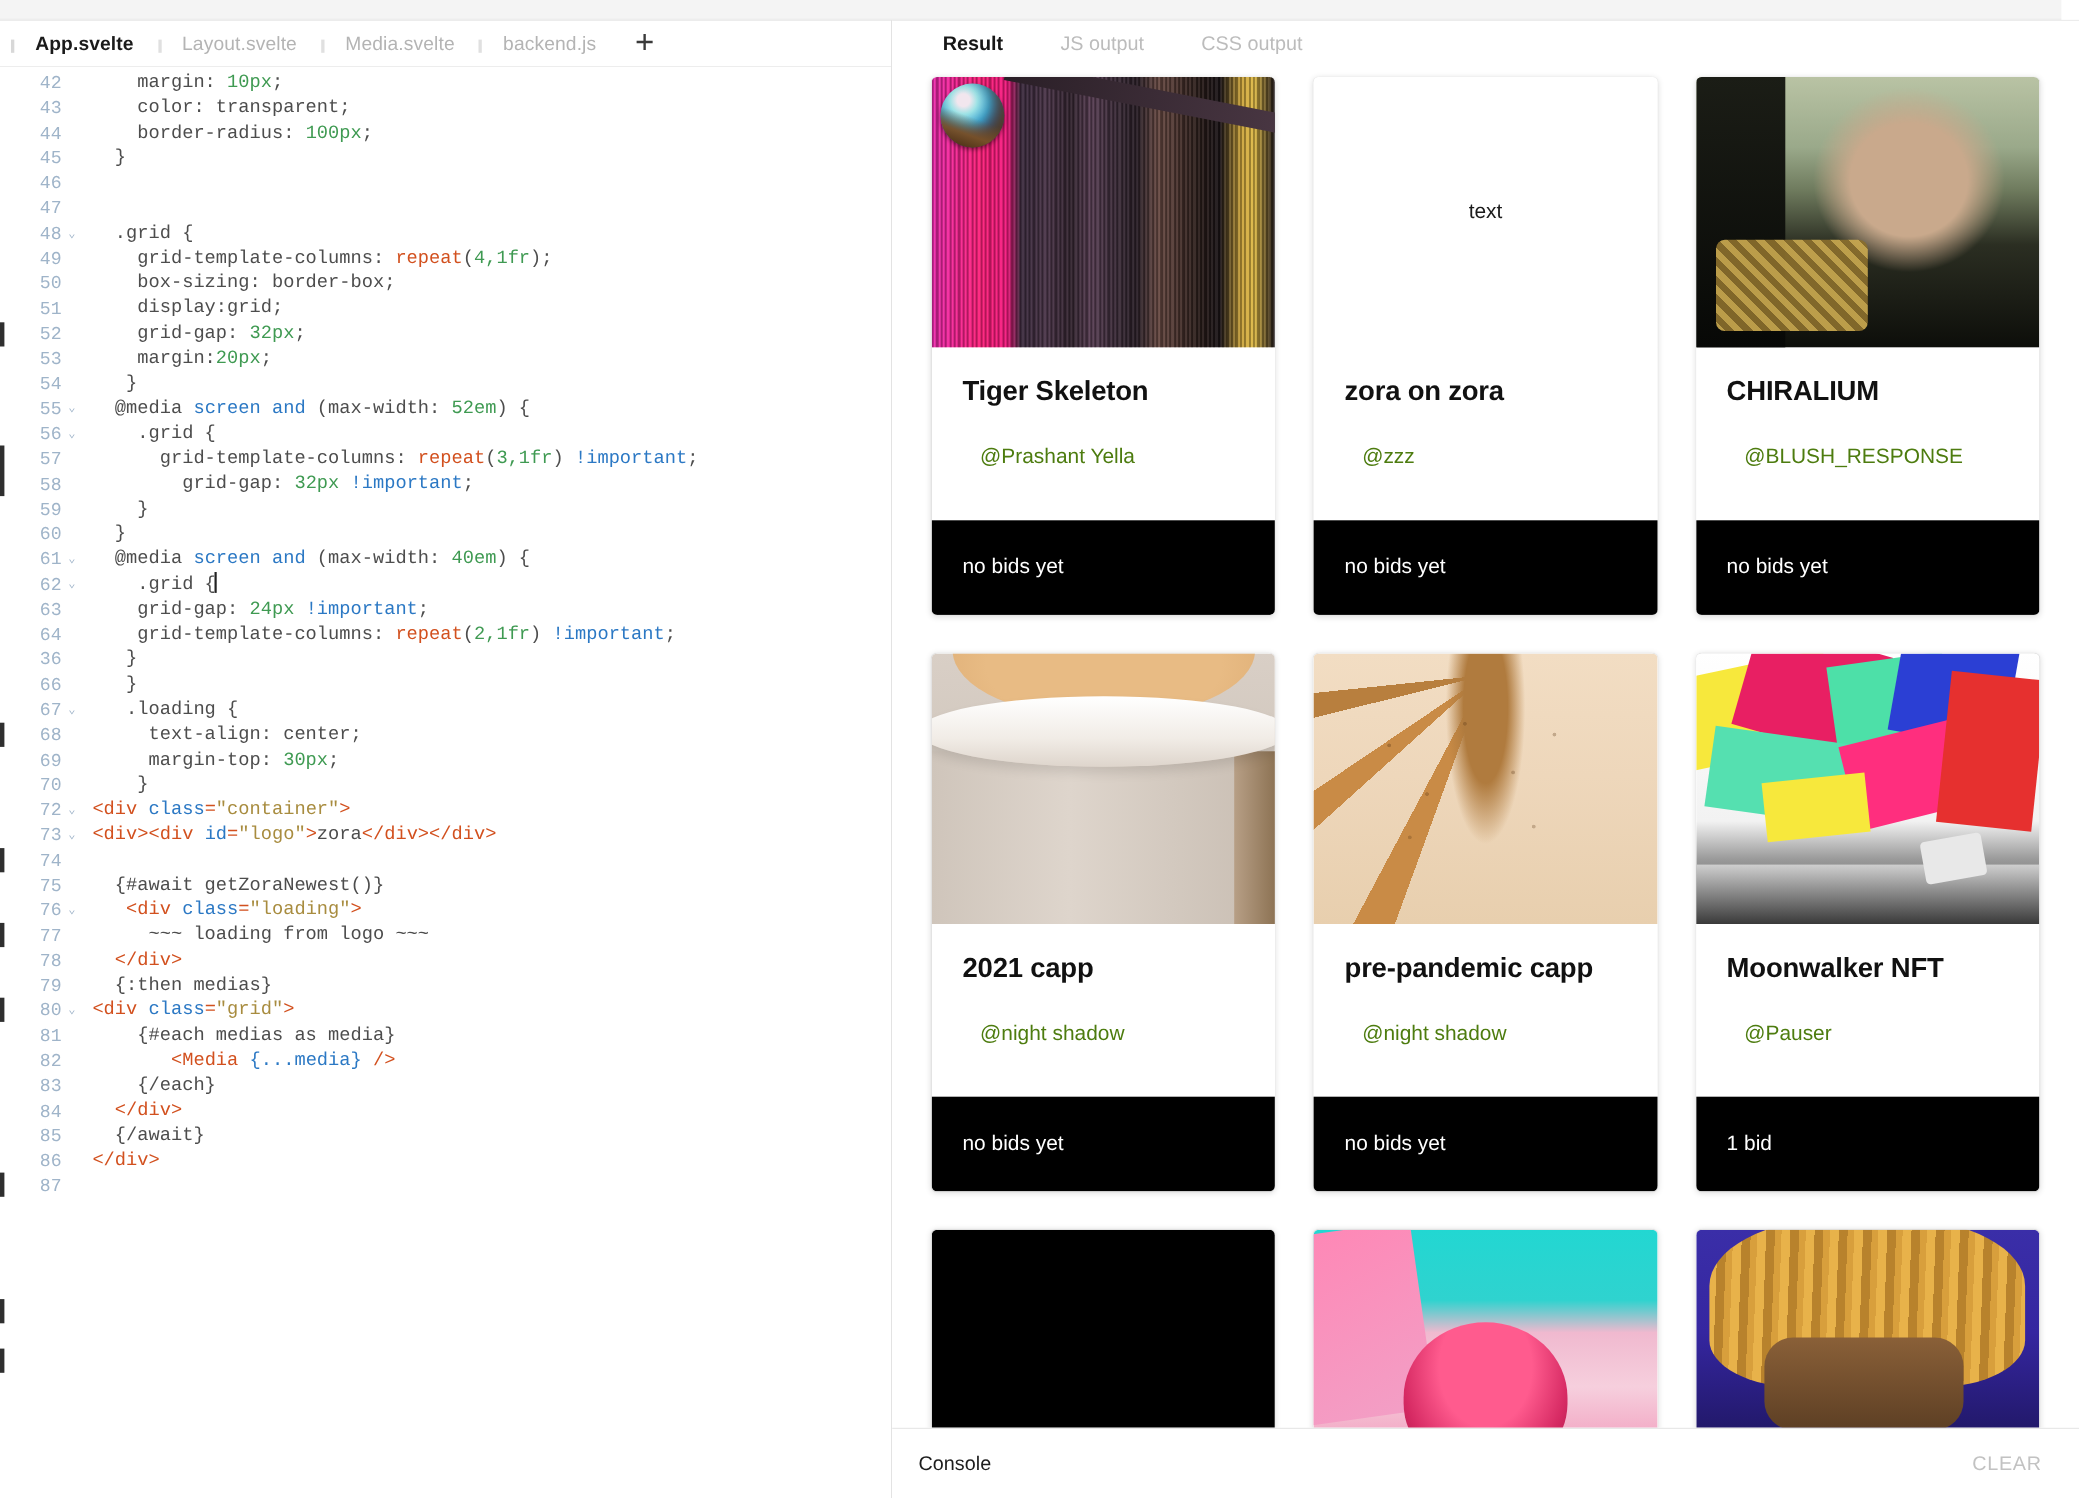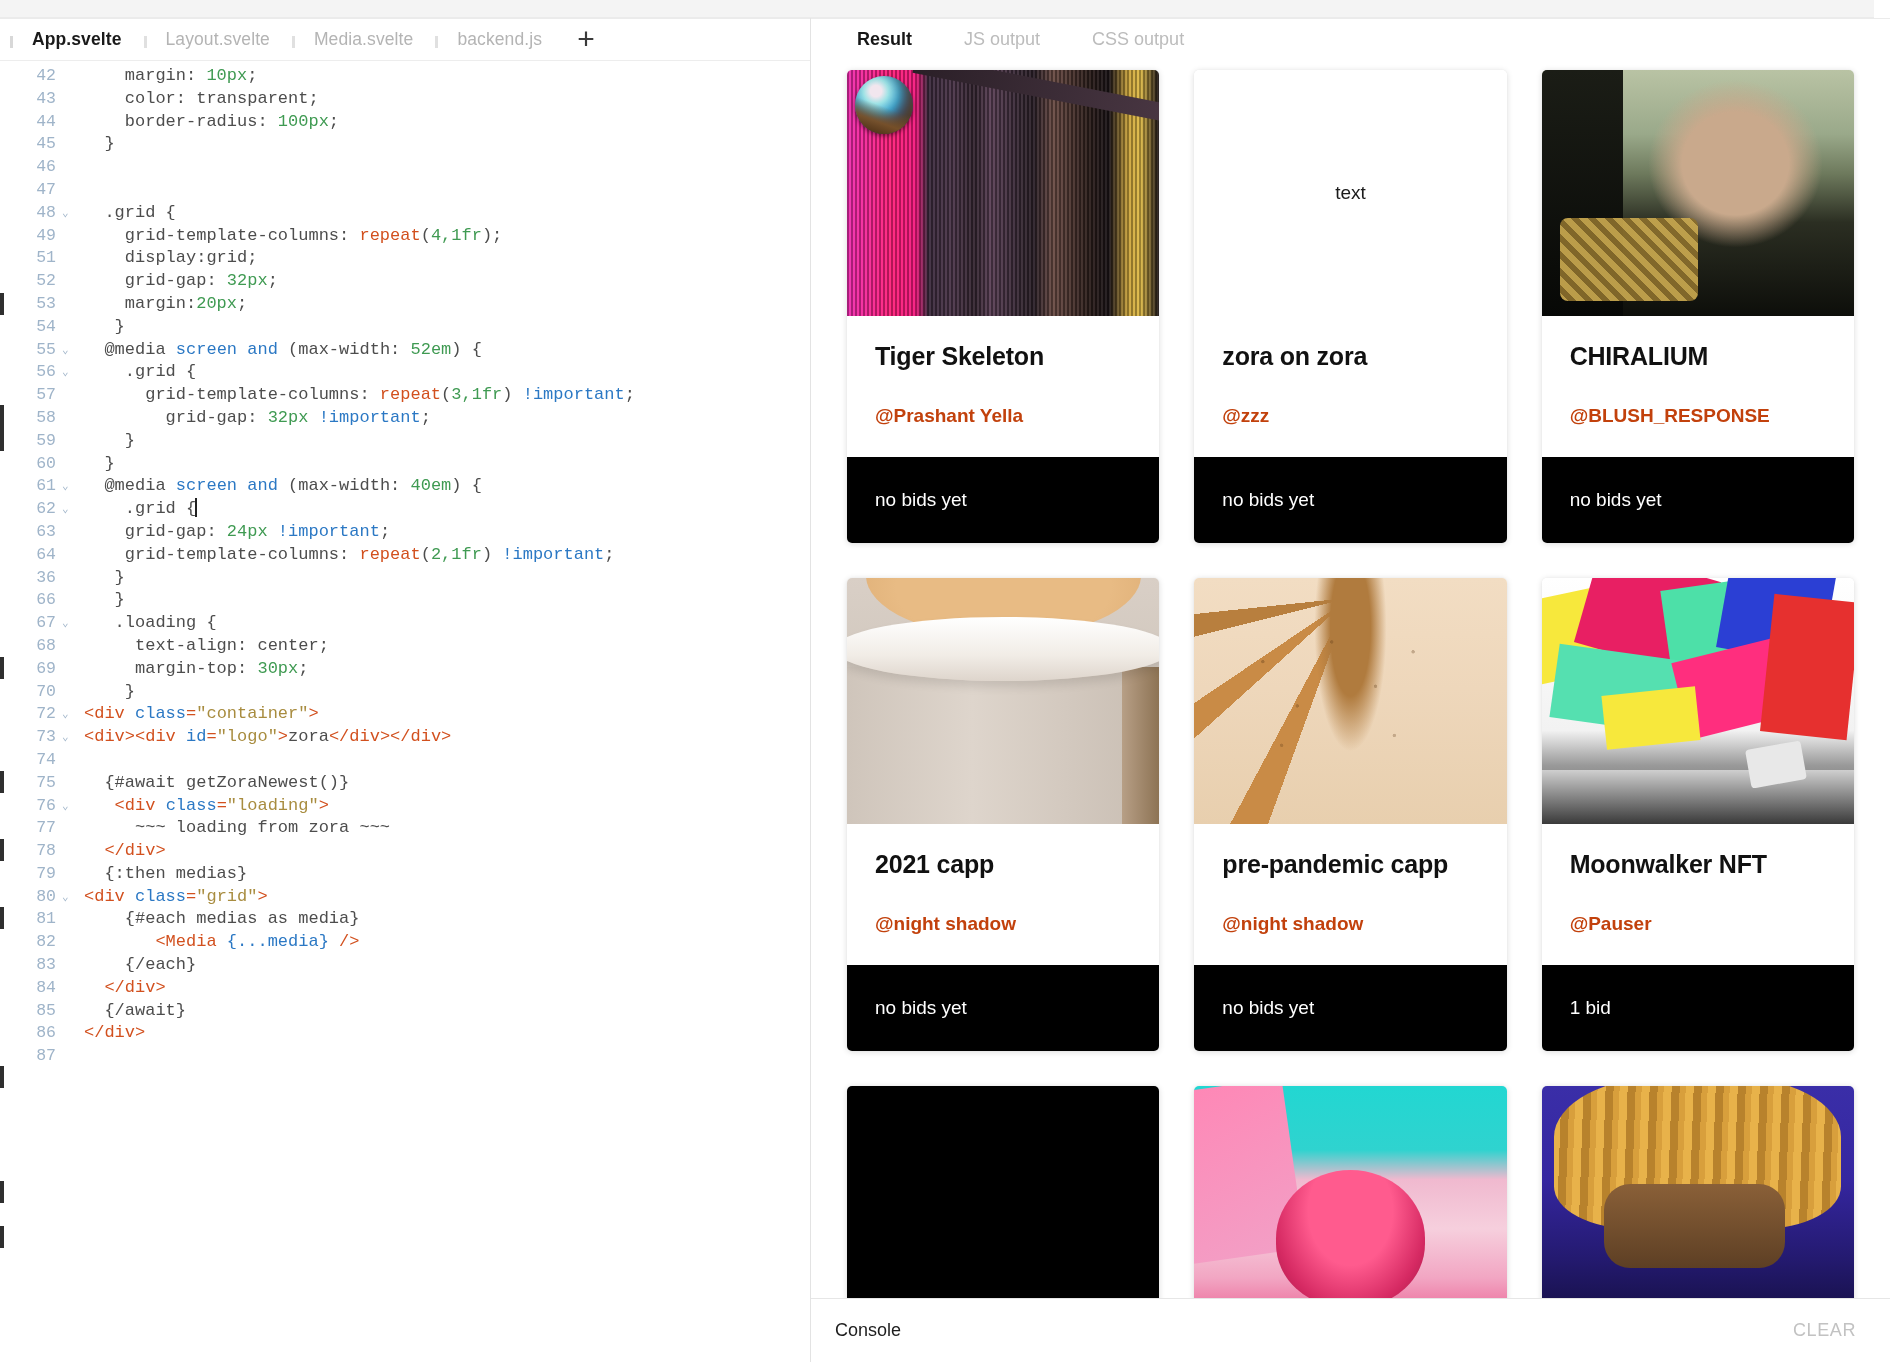--- a/index.html
+++ b/index.html
@@ -206,23 +206,23 @@
   }
   .card-title {
     font-size: 25px;
     font-weight: 700;
     color: #111111;
     letter-spacing: -0.2px;
     margin: 0 0 34px 0;
   }
   .card-creator {
     font-size: 19px;
-    font-weight: 700;
-    color: #c2410c;
-    margin: 0;
+    font-weight: 400;
+    color: #4d7c0f;
+    margin: 16px;
   }
   .card-bid {
     background: #000000;
     color: #ffffff;
     font-size: 19px;
     padding: 28px 28px;
     min-height: 86px;
     display: flex;
     align-items: center;
   }
@@ -437,20 +437,21 @@
       </div>
       <div id="code-lines">
           <div class="code-line"><span class="ln">42</span><span class="fold"></span><span class="code-text"><span class="t-prop">    margin: </span><span class="t-num">10px</span><span class="t-punct">;</span></span></div>
           <div class="code-line"><span class="ln">43</span><span class="fold"></span><span class="code-text"><span class="t-prop">    color: transparent;</span></span></div>
           <div class="code-line"><span class="ln">44</span><span class="fold"></span><span class="code-text"><span class="t-prop">    border-radius: </span><span class="t-num">100px</span><span class="t-punct">;</span></span></div>
           <div class="code-line"><span class="ln">45</span><span class="fold"></span><span class="code-text"><span class="t-plain">  }</span></span></div>
           <div class="code-line"><span class="ln">46</span><span class="fold"></span><span class="code-text"><span class="t-plain"></span></span></div>
           <div class="code-line"><span class="ln">47</span><span class="fold"></span><span class="code-text"><span class="t-plain"></span></span></div>
           <div class="code-line"><span class="ln">48</span><span class="fold">⌄</span><span class="code-text"><span class="t-plain">  .grid {</span></span></div>
           <div class="code-line"><span class="ln">49</span><span class="fold"></span><span class="code-text"><span class="t-prop">    grid-template-columns: </span><span class="t-fn">repeat</span><span class="t-punct">(</span><span class="t-num">4,1fr</span><span class="t-punct">);</span></span></div>
+          <div class="code-line"><span class="ln">50</span><span class="fold"></span><span class="code-text"><span class="t-prop">    box-sizing: border-box;</span></span></div>
           <div class="code-line"><span class="ln">51</span><span class="fold"></span><span class="code-text"><span class="t-prop">    display:grid;</span></span></div>
           <div class="code-line"><span class="ln">52</span><span class="fold"></span><span class="code-text"><span class="t-prop">    grid-gap: </span><span class="t-num">32px</span><span class="t-punct">;</span></span></div>
           <div class="code-line"><span class="ln">53</span><span class="fold"></span><span class="code-text"><span class="t-prop">    margin:</span><span class="t-num">20px</span><span class="t-punct">;</span></span></div>
           <div class="code-line"><span class="ln">54</span><span class="fold"></span><span class="code-text"><span class="t-plain">   }</span></span></div>
           <div class="code-line"><span class="ln">55</span><span class="fold">⌄</span><span class="code-text"><span class="t-plain">  @media </span><span class="t-kw">screen and</span><span class="t-plain"> (max-width: </span><span class="t-num">52em</span><span class="t-plain">) {</span></span></div>
           <div class="code-line"><span class="ln">56</span><span class="fold">⌄</span><span class="code-text"><span class="t-plain">    .grid {</span></span></div>
           <div class="code-line"><span class="ln">57</span><span class="fold"></span><span class="code-text"><span class="t-prop">      grid-template-columns: </span><span class="t-fn">repeat</span><span class="t-punct">(</span><span class="t-num">3,1fr</span><span class="t-punct">) </span><span class="t-kw">!important</span><span class="t-punct">;</span></span></div>
           <div class="code-line"><span class="ln">58</span><span class="fold"></span><span class="code-text"><span class="t-prop">        grid-gap: </span><span class="t-num">32px</span><span class="t-plain"> </span><span class="t-kw">!important</span><span class="t-punct">;</span></span></div>
           <div class="code-line"><span class="ln">59</span><span class="fold"></span><span class="code-text"><span class="t-plain">    }</span></span></div>
           <div class="code-line"><span class="ln">60</span><span class="fold"></span><span class="code-text"><span class="t-plain">  }</span></span></div>
@@ -462,21 +463,21 @@
           <div class="code-line"><span class="ln">66</span><span class="fold"></span><span class="code-text"><span class="t-plain">   }</span></span></div>
           <div class="code-line"><span class="ln">67</span><span class="fold">⌄</span><span class="code-text"><span class="t-plain">   .loading {</span></span></div>
           <div class="code-line"><span class="ln">68</span><span class="fold"></span><span class="code-text"><span class="t-prop">     text-align: center;</span></span></div>
           <div class="code-line"><span class="ln">69</span><span class="fold"></span><span class="code-text"><span class="t-prop">     margin-top: </span><span class="t-num">30px</span><span class="t-punct">;</span></span></div>
           <div class="code-line"><span class="ln">70</span><span class="fold"></span><span class="code-text"><span class="t-plain">    }</span></span></div>
           <div class="code-line"><span class="ln">72</span><span class="fold">⌄</span><span class="code-text"><span class="t-tag">&lt;div </span><span class="t-attr">class</span><span class="t-tag">=</span><span class="t-str">"container"</span><span class="t-tag">&gt;</span></span></div>
           <div class="code-line"><span class="ln">73</span><span class="fold">⌄</span><span class="code-text"><span class="t-tag">&lt;div&gt;&lt;div </span><span class="t-attr">id</span><span class="t-tag">=</span><span class="t-str">"logo"</span><span class="t-tag">&gt;</span><span class="t-plain">zora</span><span class="t-tag">&lt;/div&gt;&lt;/div&gt;</span></span></div>
           <div class="code-line"><span class="ln">74</span><span class="fold"></span><span class="code-text"><span class="t-plain"></span></span></div>
           <div class="code-line"><span class="ln">75</span><span class="fold"></span><span class="code-text"><span class="t-plain">  {#await getZoraNewest()}</span></span></div>
           <div class="code-line"><span class="ln">76</span><span class="fold">⌄</span><span class="code-text"><span class="t-plain">   </span><span class="t-tag">&lt;div </span><span class="t-attr">class</span><span class="t-tag">=</span><span class="t-str">"loading"</span><span class="t-tag">&gt;</span></span></div>
-          <div class="code-line"><span class="ln">77</span><span class="fold"></span><span class="code-text"><span class="t-plain">     ~~~ loading from zora ~~~</span></span></div>
+          <div class="code-line"><span class="ln">77</span><span class="fold"></span><span class="code-text"><span class="t-plain">     ~~~ loading from logo ~~~</span></span></div>
           <div class="code-line"><span class="ln">78</span><span class="fold"></span><span class="code-text"><span class="t-plain">  </span><span class="t-tag">&lt;/div&gt;</span></span></div>
           <div class="code-line"><span class="ln">79</span><span class="fold"></span><span class="code-text"><span class="t-plain">  {:then medias}</span></span></div>
           <div class="code-line"><span class="ln">80</span><span class="fold">⌄</span><span class="code-text"><span class="t-tag">&lt;div </span><span class="t-attr">class</span><span class="t-tag">=</span><span class="t-str">"grid"</span><span class="t-tag">&gt;</span></span></div>
           <div class="code-line"><span class="ln">81</span><span class="fold"></span><span class="code-text"><span class="t-plain">    {#each medias as media}</span></span></div>
           <div class="code-line"><span class="ln">82</span><span class="fold"></span><span class="code-text"><span class="t-plain">       </span><span class="t-tag">&lt;Media </span><span class="t-attr">{...media}</span><span class="t-tag"> /&gt;</span></span></div>
           <div class="code-line"><span class="ln">83</span><span class="fold"></span><span class="code-text"><span class="t-plain">    {/each}</span></span></div>
           <div class="code-line"><span class="ln">84</span><span class="fold"></span><span class="code-text"><span class="t-plain">  </span><span class="t-tag">&lt;/div&gt;</span></span></div>
           <div class="code-line"><span class="ln">85</span><span class="fold"></span><span class="code-text"><span class="t-plain">  {/await}</span></span></div>
           <div class="code-line"><span class="ln">86</span><span class="fold"></span><span class="code-text"><span class="t-tag">&lt;/div&gt;</span></span></div>
           <div class="code-line"><span class="ln">87</span><span class="fold"></span><span class="code-text"><span class="t-plain"></span></span></div>

